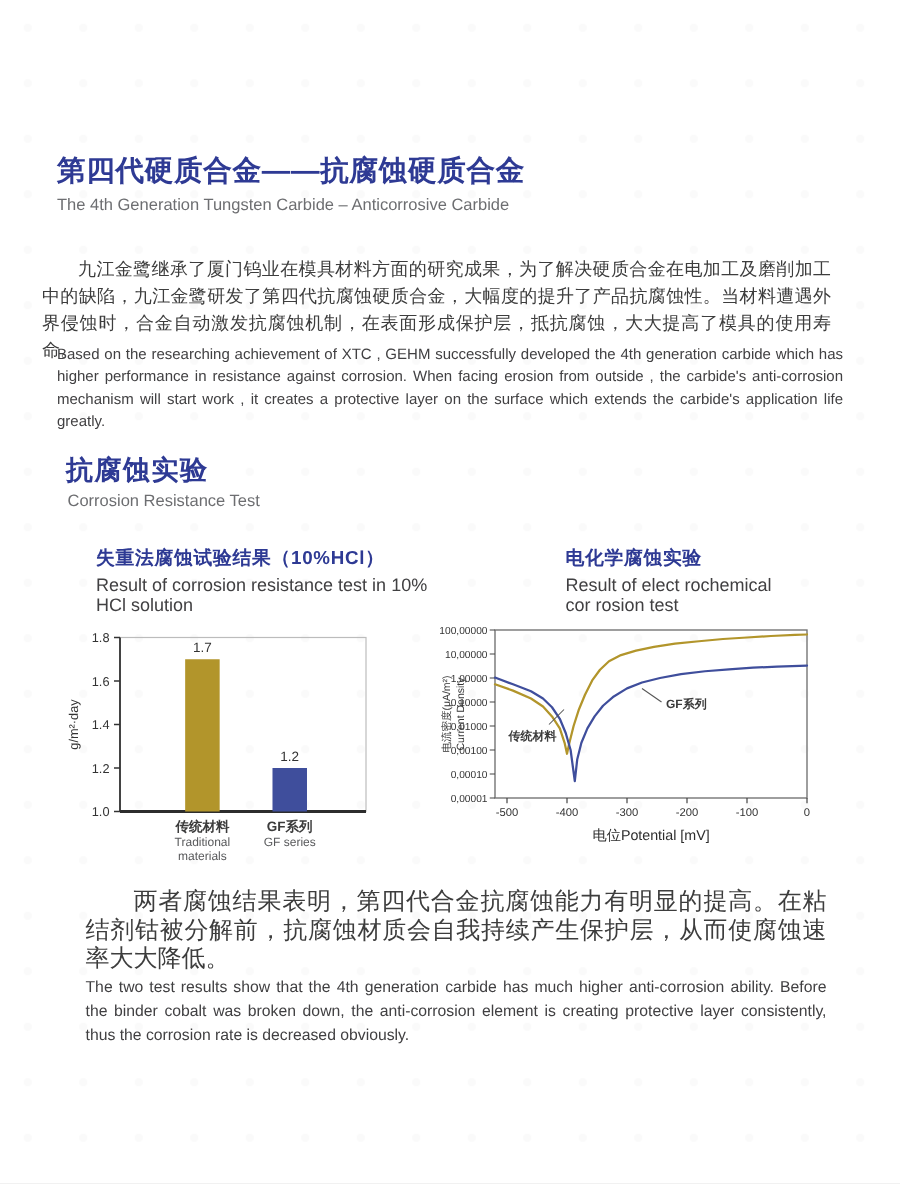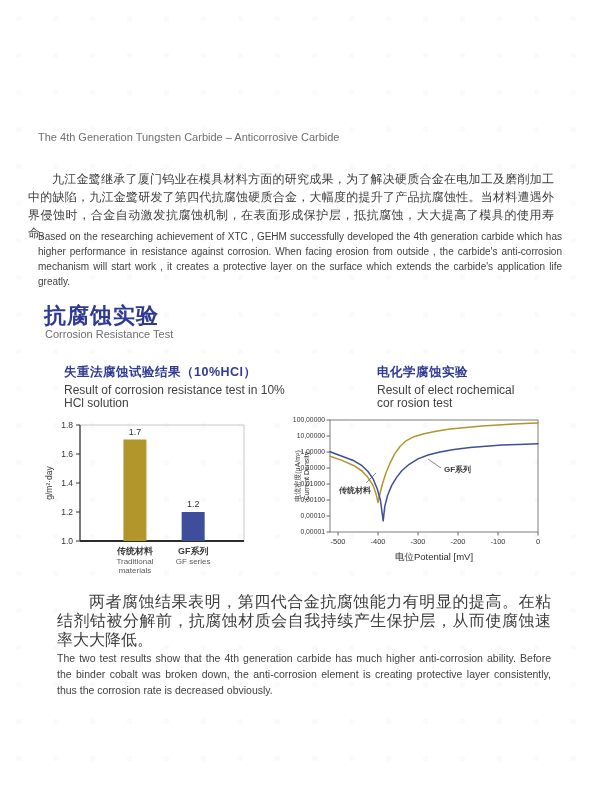--- a/index.html
+++ b/index.html
@@ -10,39 +10,40 @@
     overflow:hidden;
     font-family:"Liberation Sans",sans-serif;
   }
   .abs{position:absolute;}
   .blue{color:#2e3a94;}
   .gray{color:#6d6e71;}
   .title-zh{left:38px;top:101px;font-size:19px;font-weight:bold;letter-spacing:.5px;}
   .title-en{left:38px;top:131px;font-size:11px;}
   .intro-zh{left:28px;top:170px;width:526px;font-size:12px;line-height:18px;color:#3d3d3d;text-indent:2em;text-align:justify;}
   .intro-en{left:38px;top:229px;width:524px;font-size:10px;line-height:15px;color:#414042;text-align:justify;}
-  .section-zh{left:44px;top:301px;font-size:22px;font-weight:bold;letter-spacing:1px;}
+  .section-zh{left:44px;top:301px;font-size:18px;font-weight:bold;letter-spacing:1px;}
   .section-en{left:45px;top:328px;font-size:11px;text-align:right;}
   .chart-head{font-size:12.5px;font-weight:bold;letter-spacing:.5px;}
   .chart-sub{font-size:12px;line-height:13px;color:#414042;white-space:pre-line;}
   .ch-left{left:64px;}
   .ch-right{left:377px;}
   .head-row{top:364px;text-align:right;}
   .sub-row{top:384px;}
   #bar-chart{left:40px;top:412px;}
   #line-chart{left:292px;top:407px;}
   .concl-zh{left:57px;top:592px;width:494px;font-size:16px;line-height:19px;color:#3d3d3d;text-indent:2em;text-align:justify;}
   .concl-en{left:57px;top:634px;width:494px;font-size:10.5px;line-height:16px;color:#414042;text-align:justify;margin-top:16px;}
   svg text{font-family:"Liberation Sans",sans-serif;}
 </style>
 </head>
 <body>
 
 <div id="page">
 
+  <div class="abs title-zh blue">第四代硬质合金——抗腐蚀硬质合金</div>
   <div class="abs title-en gray">The 4th Generation Tungsten Carbide – Anticorrosive Carbide</div>
 
   <div class="abs intro-zh">九江金鹭继承了厦门钨业在模具材料方面的研究成果，为了解决硬质合金在电加工及磨削加工中的缺陷，九江金鹭研发了第四代抗腐蚀硬质合金，大幅度的提升了产品抗腐蚀性。当材料遭遇外界侵蚀时，合金自动激发抗腐蚀机制，在表面形成保护层，抵抗腐蚀，大大提高了模具的使用寿命。</div>
   <div class="abs intro-en">Based on the researching achievement of XTC , GEHM successfully developed the 4th generation carbide which has higher performance in resistance against corrosion. When facing erosion from outside , the carbide's anti-corrosion mechanism will start work , it creates a protective layer on the surface which extends the carbide's application life greatly.</div>
 
   <div class="abs section-zh blue">抗腐蚀实验</div>
   <div class="abs section-en gray">Corrosion Resistance Test</div>
 
   <div class="abs chart-head blue ch-left head-row">失重法腐蚀试验结果（10%HCl）</div>
   <div class="abs chart-sub ch-left sub-row">Result of corrosion resistance test in 10%

